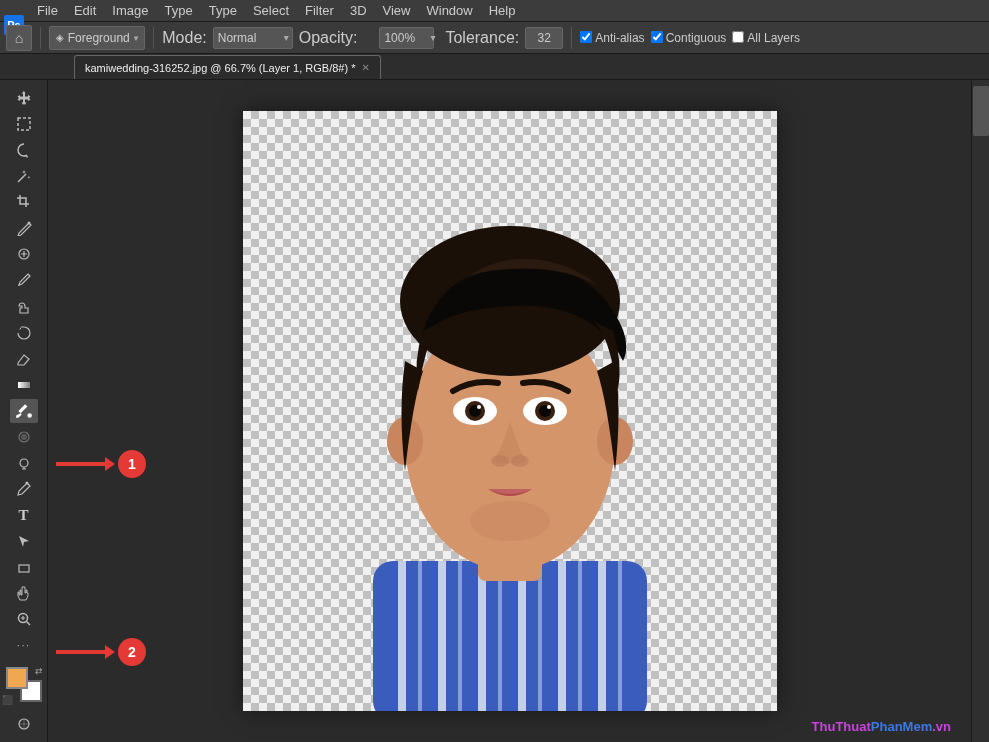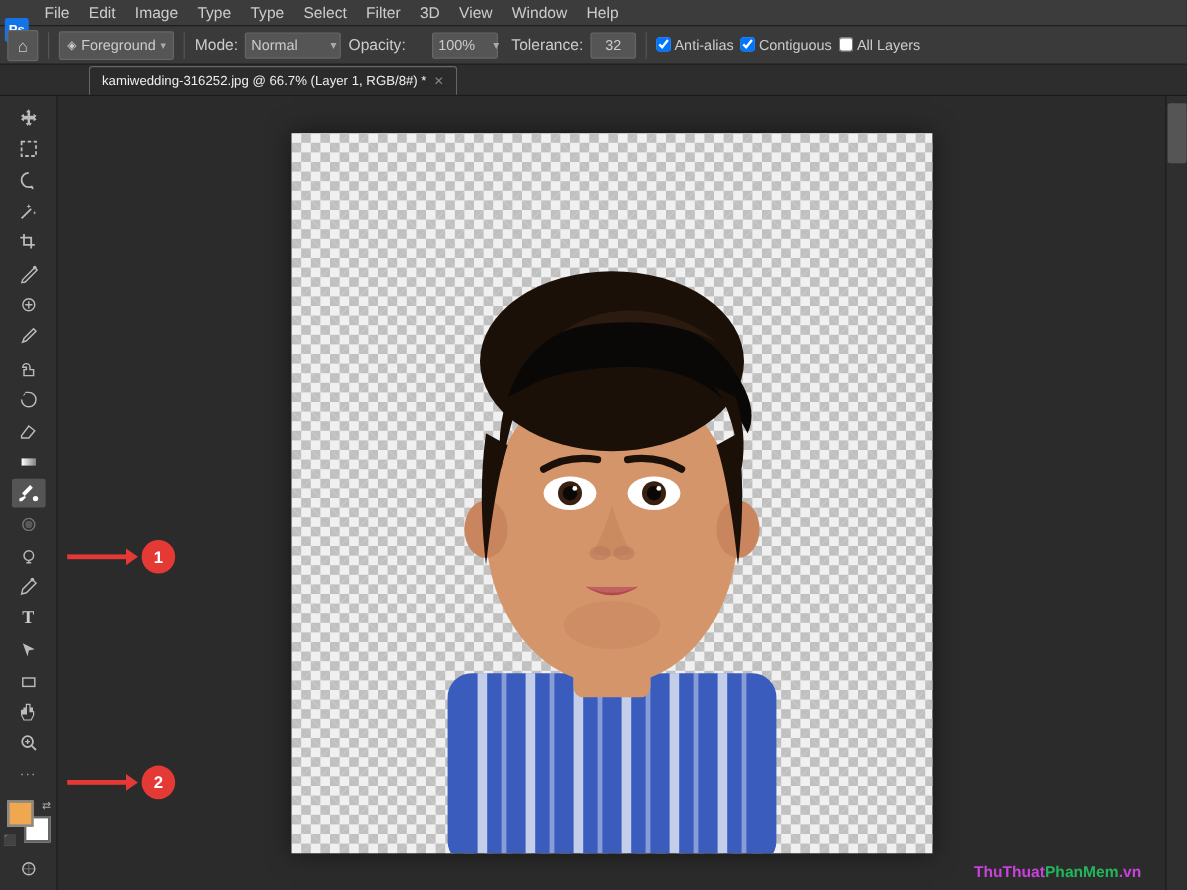--- a/index.html
+++ b/index.html
@@ -22,21 +22,21 @@
       width: 26px; height: 26px; background: #555; border: 1px solid #666; border-radius: 2px;
       display: flex; align-items: center; justify-content: center; cursor: pointer; font-size: 14px; color: #ccc;
     }
     .toolbar-divider { width: 1px; height: 22px; background: #555; margin: 0 2px; }
     .toolbar-foreground-btn {
       height: 24px; background: #555; border: 1px solid #666; border-radius: 2px;
       display: flex; align-items: center; padding: 0 6px; gap: 4px; cursor: pointer; font-size: 12px; color: #ccc;
       min-width: 80px;
     }
     .toolbar-dropdown-arrow { font-size: 9px; color: #aaa; }
-    .toolbar-label { font-size: 13px; color: #ccc; }
+    .toolbar-label { font-size: 16px; color: #ccc; }
     .toolbar-select {
       height: 22px; background: #555; border: 1px solid #666; border-radius: 2px;
       color: #ccc; font-size: 12px; padding: 0 4px; cursor: pointer; min-width: 80px;
       appearance: none; -webkit-appearance: none;
     }
     .toolbar-select-wrap { position: relative; display: flex; align-items: center; }
     .toolbar-select-wrap::after { content: '▾'; position: absolute; right: 4px; font-size: 10px; color: #aaa; pointer-events: none; }
     .toolbar-input {
       height: 22px; width: 38px; background: #555; border: 1px solid #666; border-radius: 2px;
       color: #ccc; font-size: 12px; padding: 0 4px; text-align: center;
@@ -446,21 +446,21 @@
         <div style="position:absolute; right:-9px; top:-5px; width:0; height:0;
                     border-top: 7px solid transparent; border-bottom: 7px solid transparent;
                     border-left: 10px solid #e53935;"></div>
       </div>
       <div style="width:28px; height:28px; background:#e53935; border-radius:50%; display:flex; align-items:center; justify-content:center; color:white; font-size:14px; font-weight:bold; margin-left:12px;">
         <span>2</span>
       </div>
     </div>
 
     <div class="watermark">
-      <span>ThuThuat</span><span style="color:#22c55e;">PhanMem</span><span>.vn</span>
+      <span>ThuThuat</span><span style="color:#3b82f6;">PhanMem</span><span>.vn</span>
     </div>
 
   </div>
 
   <div class="right-sidebar">
     <div class="right-sidebar-btn"></div>
   </div>
 
 </div>
 

